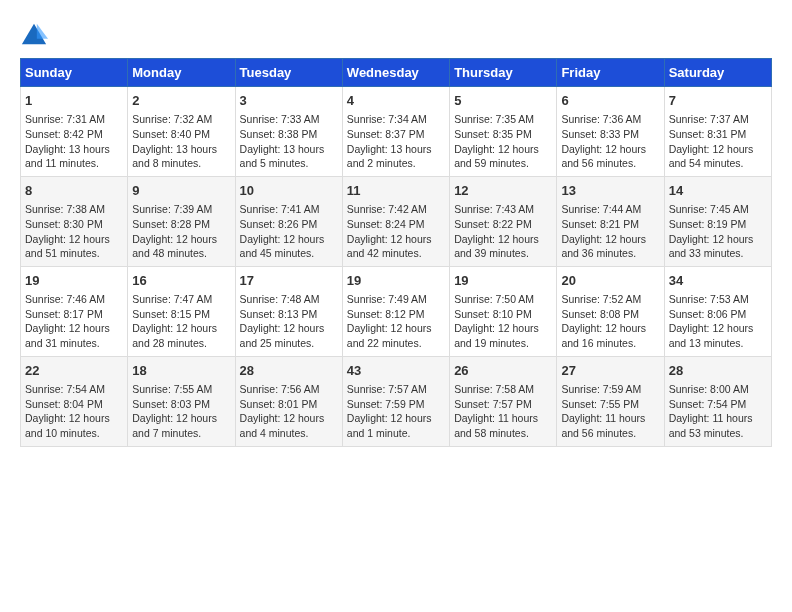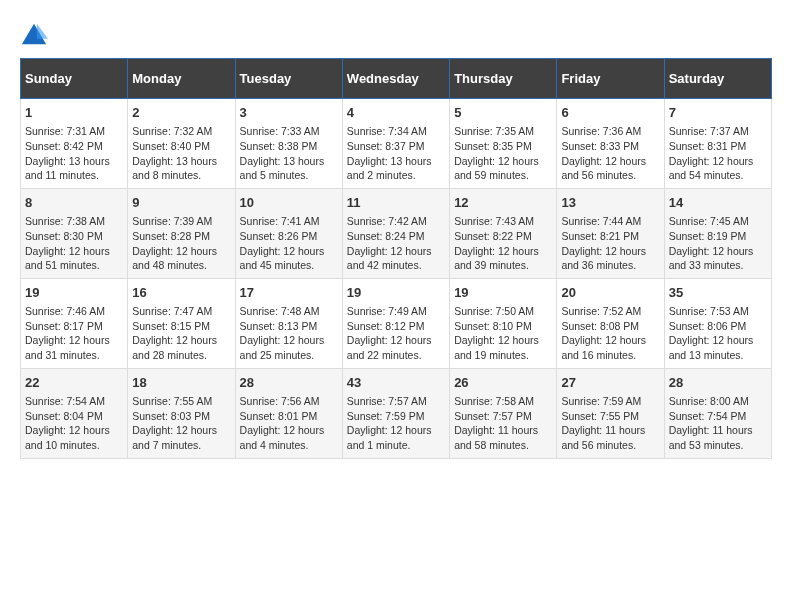--- a/index.html
+++ b/index.html
@@ -46,23 +46,23 @@
     .location {
       font-size: 15px;
       color: #555;
     }
     table {
       width: 100%;
       border-collapse: collapse;
       font-size: 11px;
     }
     thead tr th {
-      background-color: #404040;
+      background-color: #1d4ed8;
       color: white;
-      padding: 12px 4px;
+      padding: 6px 4px;
       text-align: left;
       font-size: 13px;
       font-weight: bold;
       border: 1px solid #2e6db4;
     }
     tbody tr {
       border-bottom: 1px solid #ddd;
     }
     tbody tr:nth-child(even) {
       background-color: #f5f5f5;
@@ -145,21 +145,21 @@
         <td><span class="day-num">13</span>Sunrise: 7:44 AM<br>Sunset: 8:21 PM<br>Daylight: 12 hours and 36 minutes.</td>
         <td><span class="day-num">14</span>Sunrise: 7:45 AM<br>Sunset: 8:19 PM<br>Daylight: 12 hours and 33 minutes.</td>
       </tr>
       <tr class="week-row">
         <td><span class="day-num">19</span>Sunrise: 7:46 AM<br>Sunset: 8:17 PM<br>Daylight: 12 hours and 31 minutes.</td>
         <td><span class="day-num">16</span>Sunrise: 7:47 AM<br>Sunset: 8:15 PM<br>Daylight: 12 hours and 28 minutes.</td>
         <td><span class="day-num">17</span>Sunrise: 7:48 AM<br>Sunset: 8:13 PM<br>Daylight: 12 hours and 25 minutes.</td>
         <td><span class="day-num">19</span>Sunrise: 7:49 AM<br>Sunset: 8:12 PM<br>Daylight: 12 hours and 22 minutes.</td>
         <td><span class="day-num">19</span>Sunrise: 7:50 AM<br>Sunset: 8:10 PM<br>Daylight: 12 hours and 19 minutes.</td>
         <td><span class="day-num">20</span>Sunrise: 7:52 AM<br>Sunset: 8:08 PM<br>Daylight: 12 hours and 16 minutes.</td>
-        <td><span class="day-num">35</span>Sunrise: 7:53 AM<br>Sunset: 8:06 PM<br>Daylight: 12 hours and 13 minutes.</td>
+        <td><span class="day-num">34</span>Sunrise: 7:53 AM<br>Sunset: 8:06 PM<br>Daylight: 12 hours and 13 minutes.</td>
       </tr>
       <tr class="week-row">
         <td><span class="day-num">22</span>Sunrise: 7:54 AM<br>Sunset: 8:04 PM<br>Daylight: 12 hours and 10 minutes.</td>
         <td><span class="day-num">18</span>Sunrise: 7:55 AM<br>Sunset: 8:03 PM<br>Daylight: 12 hours and 7 minutes.</td>
         <td><span class="day-num">28</span>Sunrise: 7:56 AM<br>Sunset: 8:01 PM<br>Daylight: 12 hours and 4 minutes.</td>
         <td><span class="day-num">43</span>Sunrise: 7:57 AM<br>Sunset: 7:59 PM<br>Daylight: 12 hours and 1 minute.</td>
         <td><span class="day-num">26</span>Sunrise: 7:58 AM<br>Sunset: 7:57 PM<br>Daylight: 11 hours and 58 minutes.</td>
         <td><span class="day-num">27</span>Sunrise: 7:59 AM<br>Sunset: 7:55 PM<br>Daylight: 11 hours and 56 minutes.</td>
         <td><span class="day-num">28</span>Sunrise: 8:00 AM<br>Sunset: 7:54 PM<br>Daylight: 11 hours and 53 minutes.</td>
       </tr>

